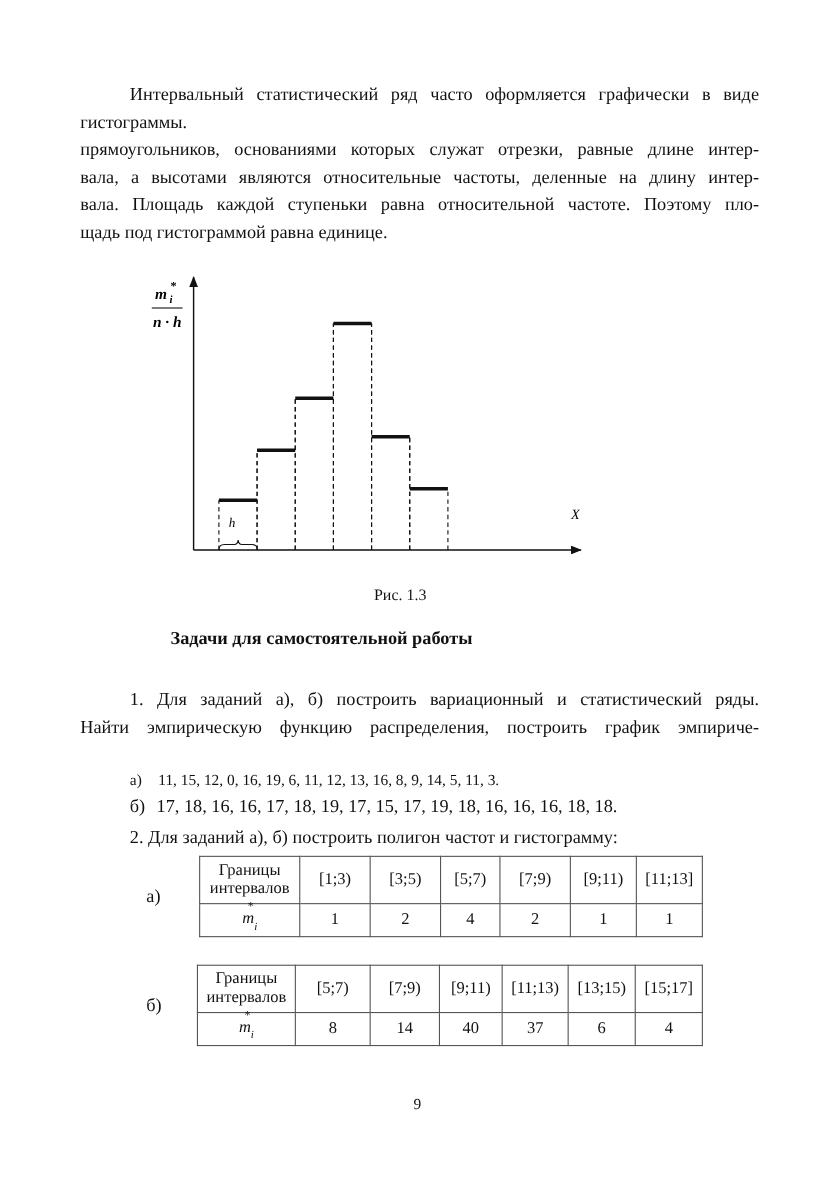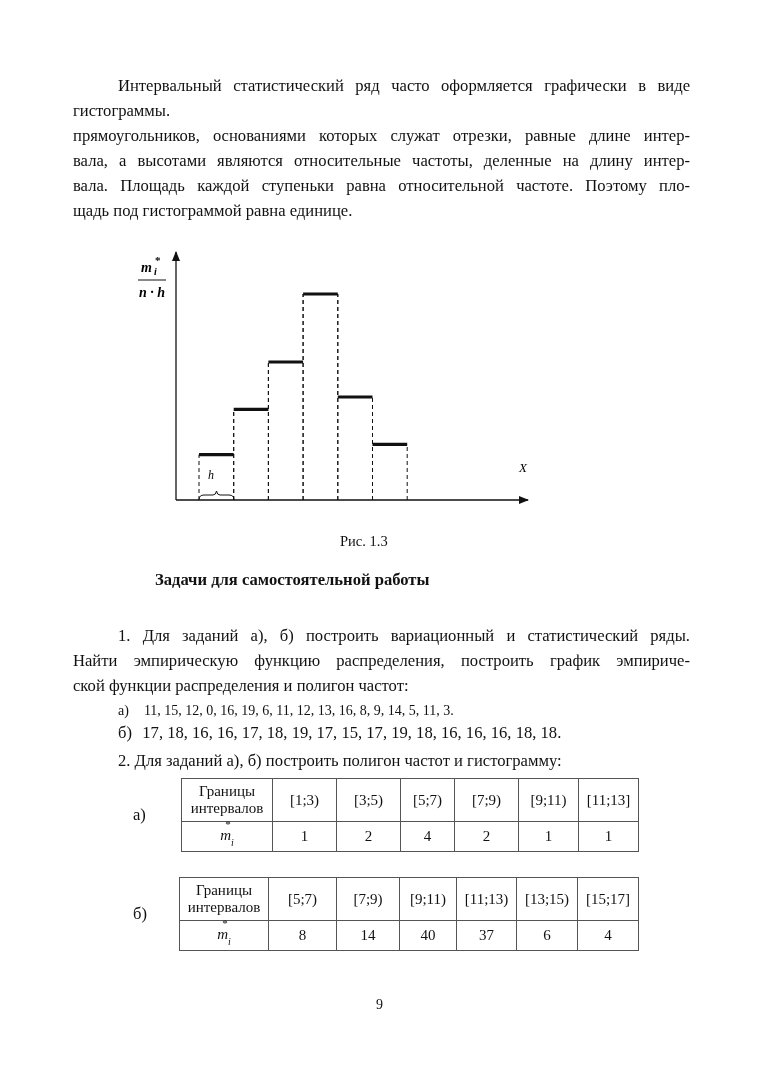--- a/index.html
+++ b/index.html
@@ -80,21 +80,20 @@
   </g>
 </svg>
 
 <p class="abs caption" style="left:340px; top:533px;">Рис. 1.3</p>
 
 <p class="abs heading" style="left:118px; top:570px;margin-left:37px;">Задачи для самостоятельной работы</p>
 
 <div class="para" style="top:623px;">
   <span class="line"><span class="ind"></span><span>1. Для заданий а), б) построить вариационный и статистический ряды.</span></span>
   <span class="line"><span>Найти эмпирическую функцию распределения, построить график эмпириче-</span></span>
-  <span class="line last"><span>ской функции распределения и полигон частот:</span></span>
 </div>
 <div class="abs" style="left:118px; top:698px; font-size:14px; line-height:25px;">
   <span>а)</span>
   <span style="display:inline-block; width:8px;"></span>
   <span>11, 15, 12, 0, 16, 19, 6, 11, 12, 13, 16, 8, 9, 14, 5, 11, 3.</span>
 </div>
 <div class="abs" style="left:118px; top:720px; font-size:16.6px; line-height:25px;">
   <span>б)</span>
   <span style="display:inline-block; width:2px;"></span>
   <span>17, 18, 16, 16, 17, 18, 19, 17, 15, 17, 19, 18, 16, 16, 16, 18, 18.</span>

